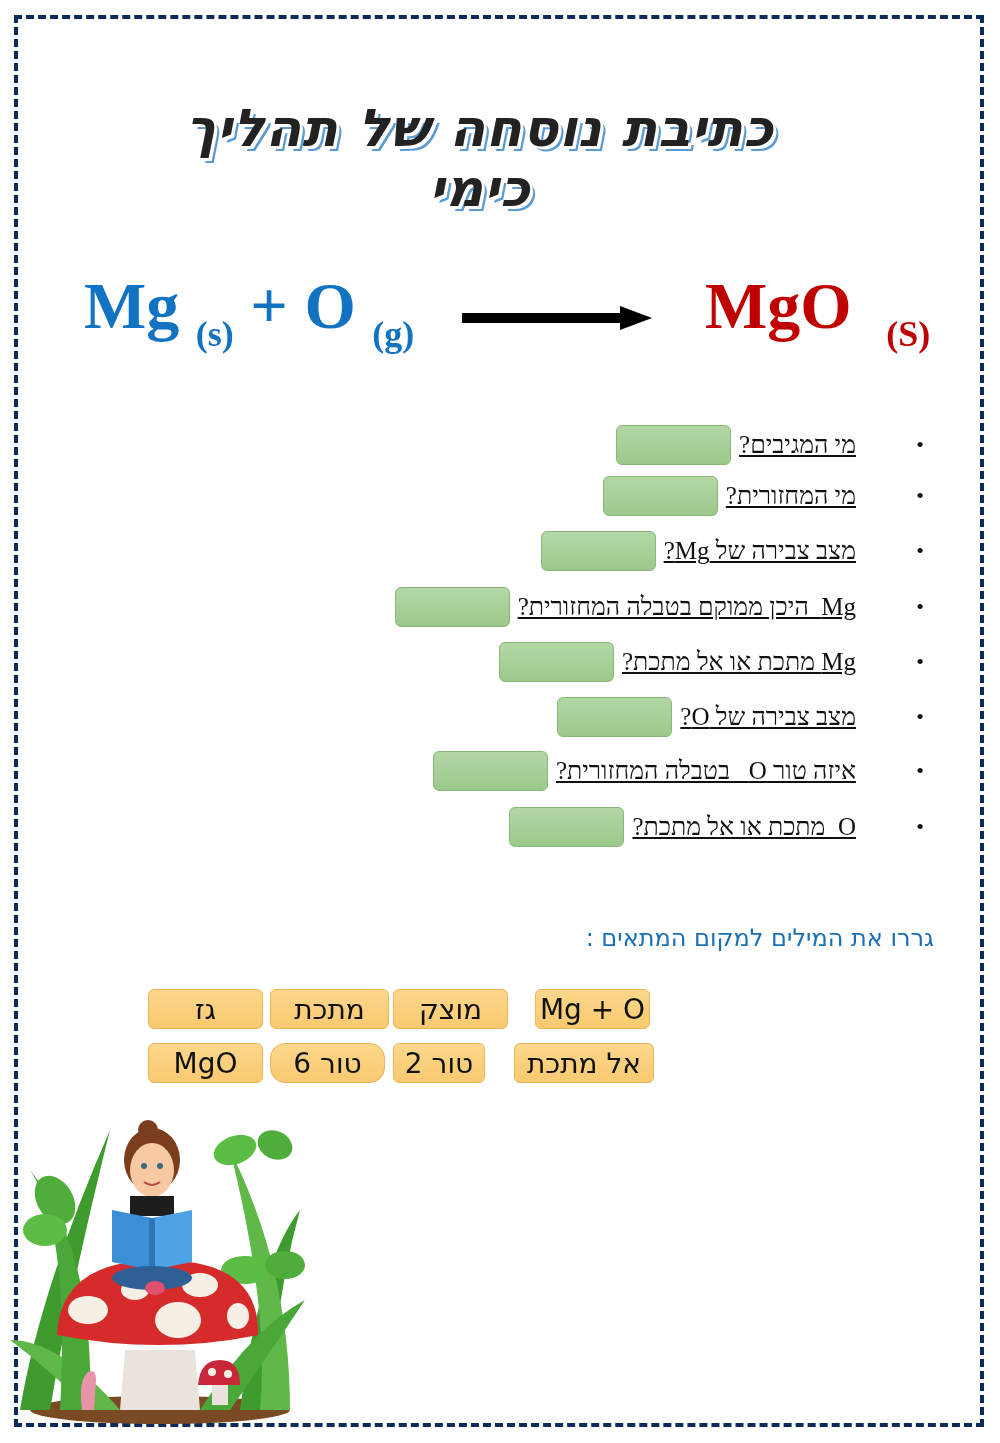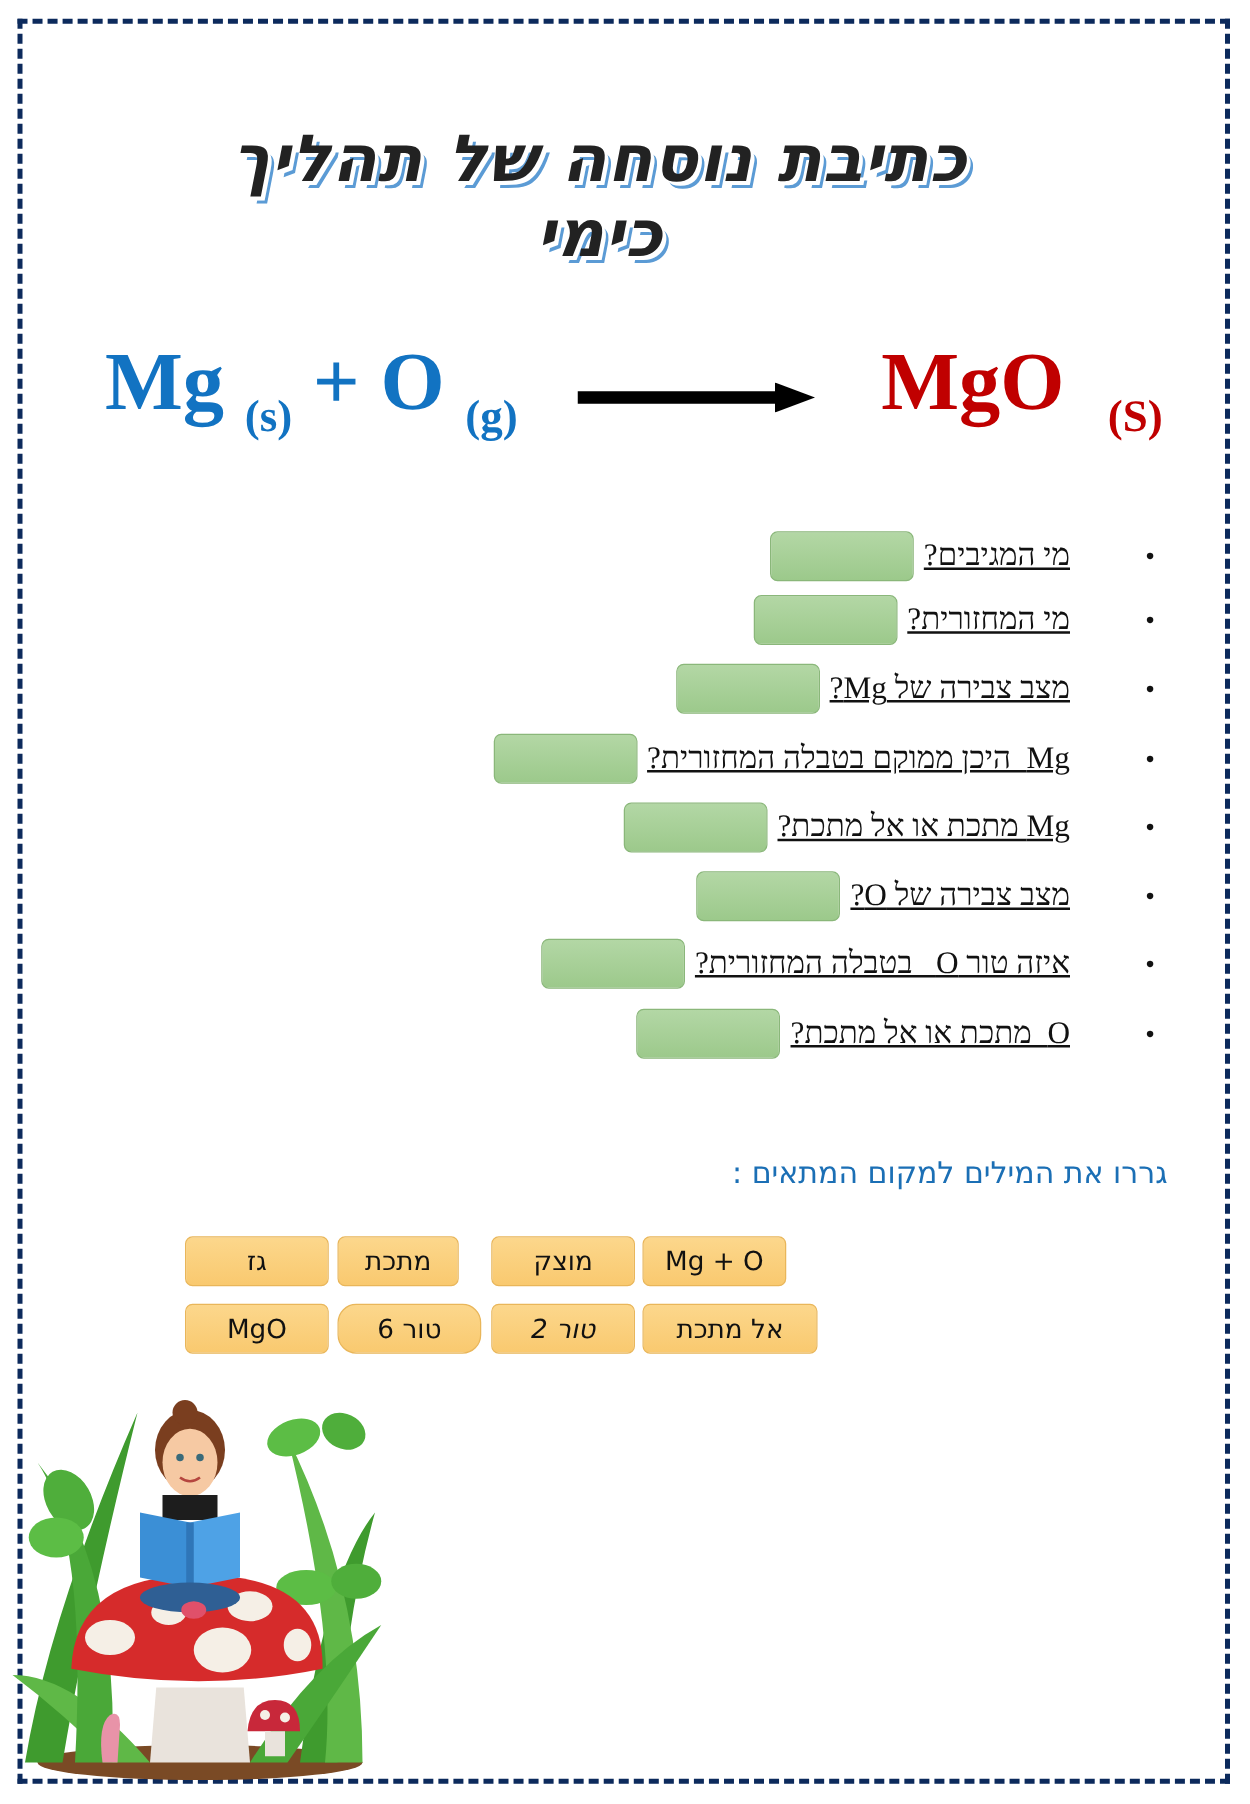--- a/index.html
+++ b/index.html
@@ -45,21 +45,21 @@
       position: absolute; right: 66px; top: 924px; direction: rtl;
       font-family: "DejaVu Sans", sans-serif; font-size: 24px; color: #1b6fb5;
     }
 
     .chips { position: absolute; left: 148px; top: 989px; }
     .chip {
       position: absolute; height: 40px; border-radius: 6px;
       background: linear-gradient(#fcd78c, #f9c96f);
       border: 1.5px solid #e9b65a;
       display: flex; align-items: center; justify-content: center;
-      font-family: "DejaVu Sans", sans-serif; font-size: 21px; color: #111; direction: rtl;
+      font-family: "DejaVu Sans", sans-serif; font-size: 28px; color: #111; direction: rtl;
     }
 
     .illustration { position: absolute; left: 0; top: 1110px; width: 320px; height: 320px; }
   </style>
 </head>
 <body>
 
 <div class="frame"></div>
 
 <div class="title">כתיבת נוסחה של תהליך כימי</div>
@@ -122,26 +122,26 @@
     <span class="bullet">•</span>
     <span class="text">O  מתכת או אל מתכת?</span>
     <div class="drop"></div>
   </div>
 </div>
 
 <div class="instruction">גררו את המילים למקום המתאים :</div>
 
 <div class="chips">
   <div class="chip" style="left:0;top:0;width:115px;">גז</div>
-  <div class="chip" style="left:122px;top:0;width:97px;">מתכת</div>
+  <div class="chip" style="left:122px;top:0;width:119px;">מתכת</div>
   <div class="chip" style="left:245px;top:0;width:115px;">מוצק</div>
-  <div class="chip" style="left:366px;top:0;width:115px;">Mg + O</div>
+  <div class="chip" style="left:387px;top:0;width:115px;">Mg + O</div>
   <div class="chip" style="left:0;top:54px;width:115px;">MgO</div>
   <div class="chip" style="left:122px;top:54px;width:115px;border-radius:15px;">טור 6</div>
-  <div class="chip" style="left:245px;top:54px;width:115px;font-style:italic;">טור 2</div>
+  <div class="chip" style="left:245px;top:54px;width:92px;">טור 2</div>
   <div class="chip" style="left:366px;top:54px;width:140px;">אל מתכת</div>
 </div>
 
 <svg class="illustration" viewBox="0 0 320 320">
 
   <ellipse cx="160" cy="300" rx="130" ry="14" fill="#7a4a25"></ellipse>
 
   <path d="M20 300 Q40 180 110 20 Q70 180 50 300 Z" fill="#3f9b2e"></path>
   <path d="M10 230 Q60 230 120 300 L90 300 Q50 260 10 230 Z" fill="#5fb847"></path>
   <path d="M60 300 Q70 120 30 60 Q95 140 90 300 Z" fill="#4aa838"></path>

